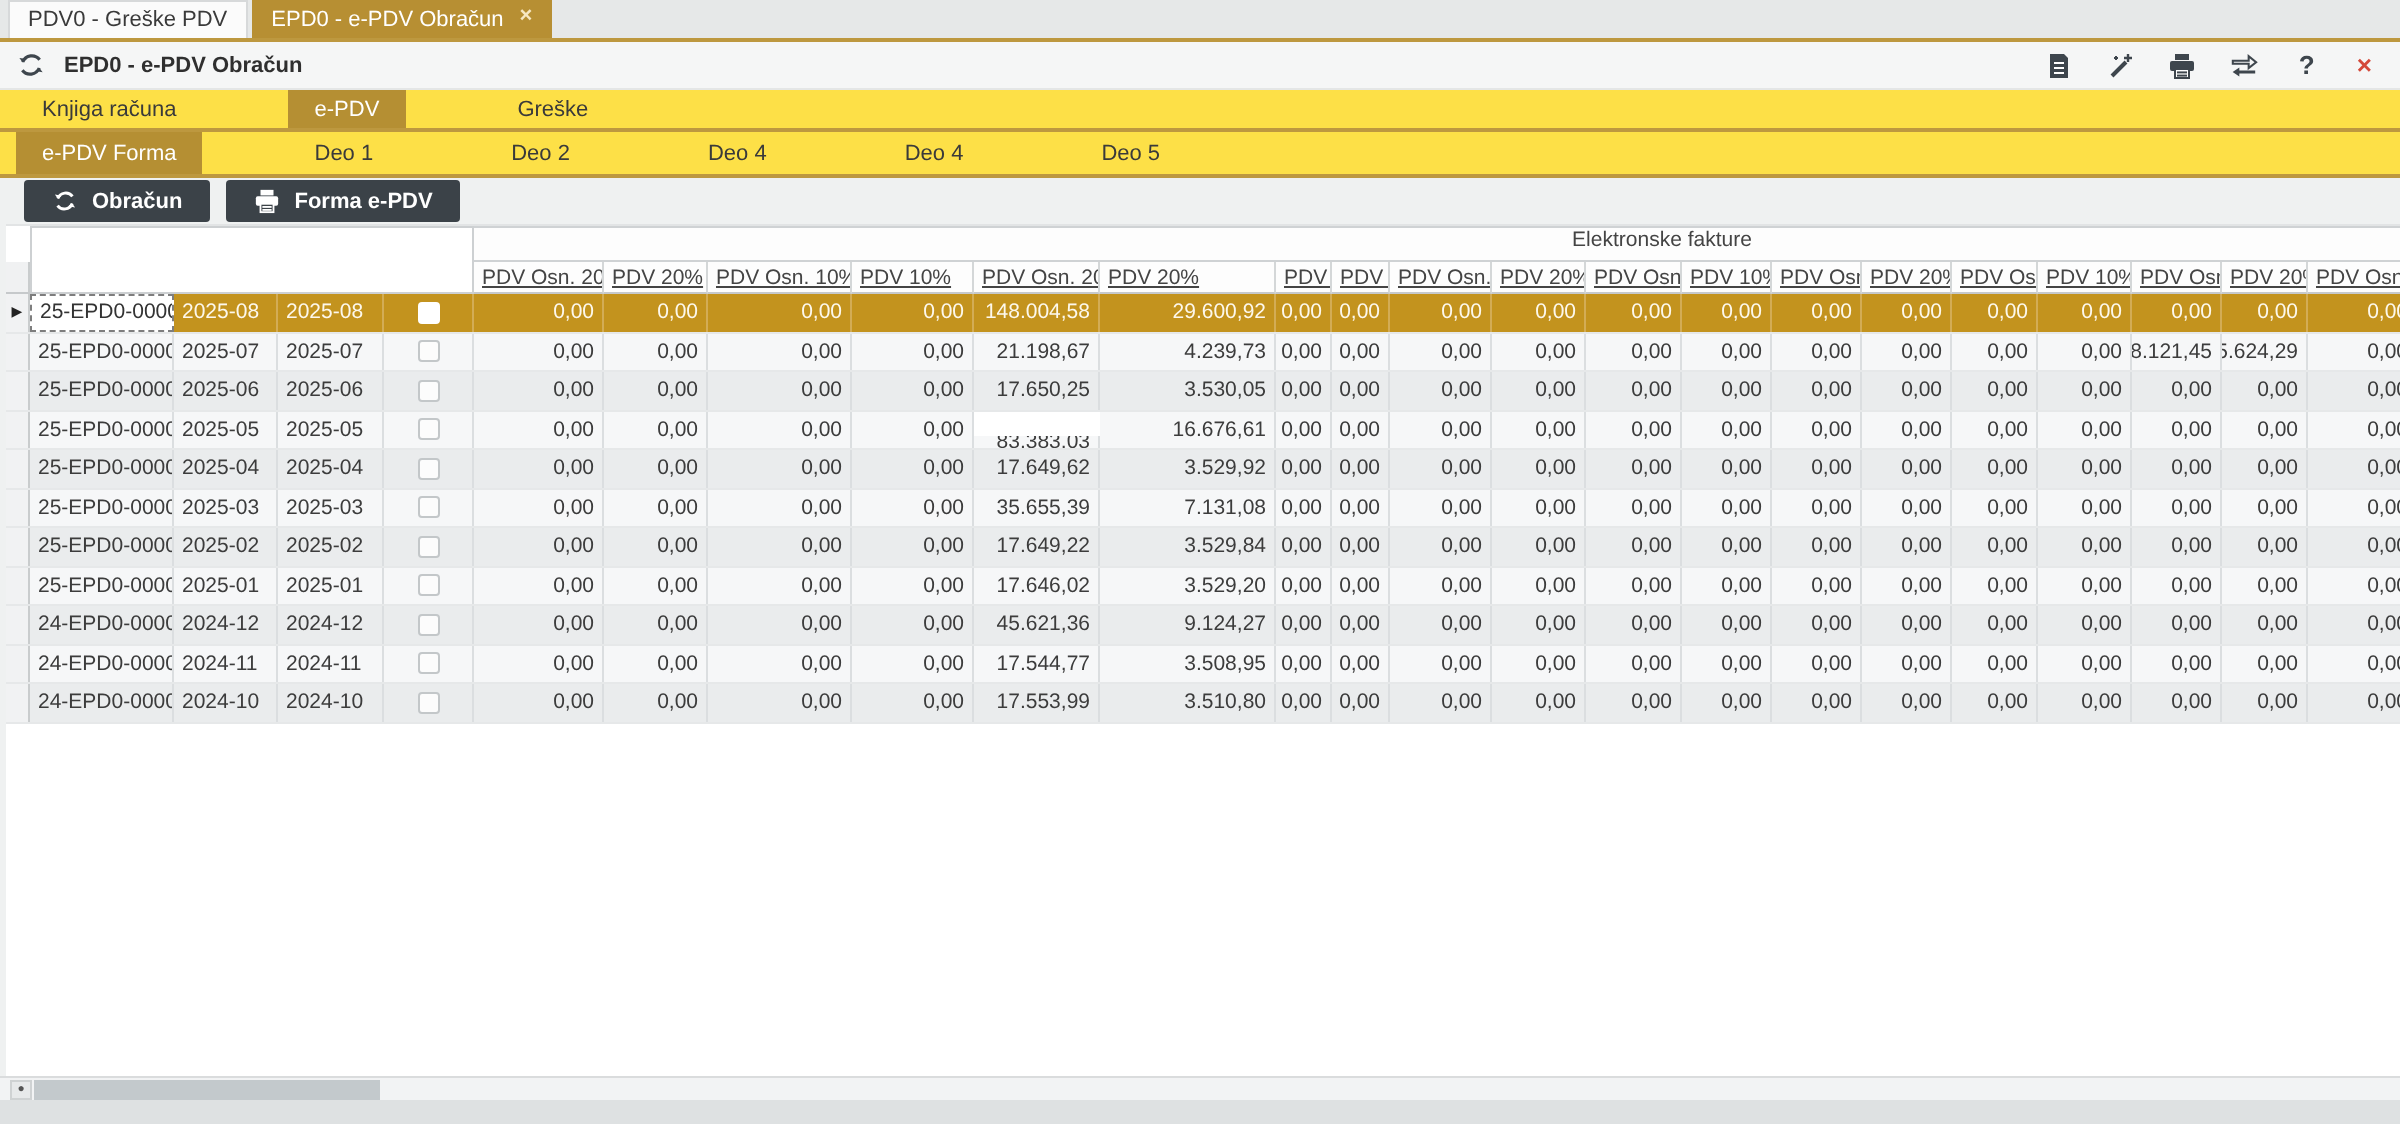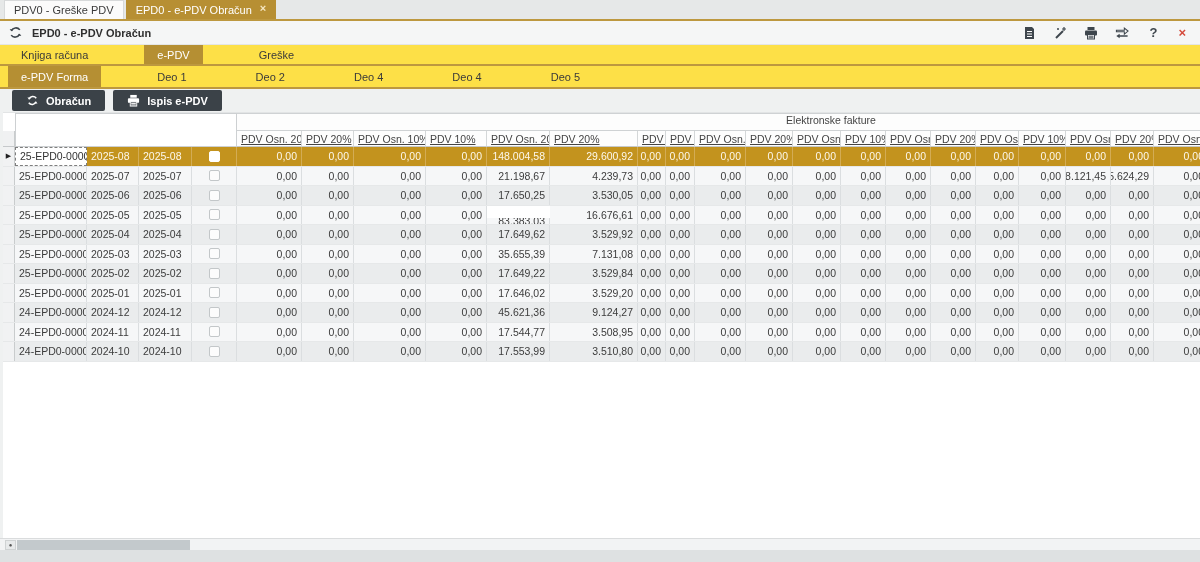--- a/index.html
+++ b/index.html
@@ -173,21 +173,21 @@
     <button class="btn">
       <span>
         <svg width="13" height="13" viewBox="0 0 14 14">
             <rect x="3.5" y="1" width="7" height="3" fill="#fff"></rect>
             <rect x="1" y="4.5" width="12" height="5" rx="1" fill="#fff"></rect>
             <rect x="3.5" y="8.5" width="7" height="4.5" fill="#3B4248" stroke="#fff"></rect>
             <line x1="4.5" y1="10.2" x2="9.5" y2="10.2" stroke="#fff"></line>
             <line x1="4.5" y1="11.8" x2="9.5" y2="11.8" stroke="#fff"></line>
           </svg>
       </span>
-      <span>Ispis e-PDV</span>
+      <span>Forma e-PDV</span>
     </button>
   </div>
 
   <div class="gridwrap">
     <div class="ghead">
       <div class="ghr hA">
         <div class="cell leftpad"></div>
         <div class="cell bandcell">
           <span>Elektronske fakture</span>
         </div>

